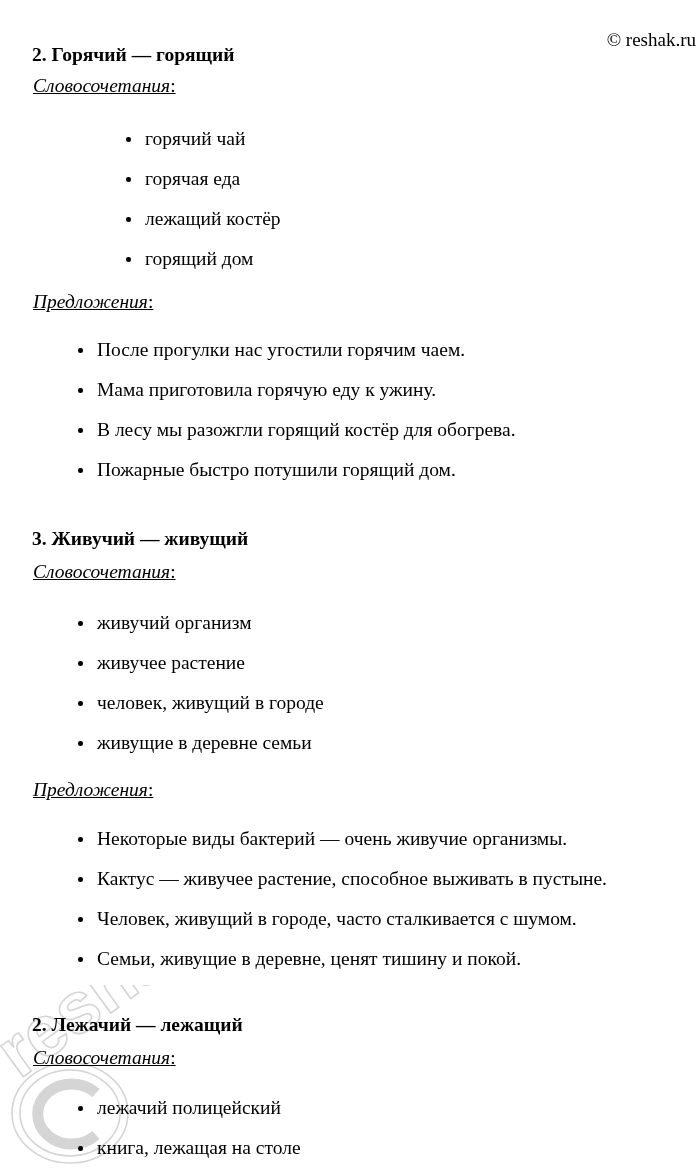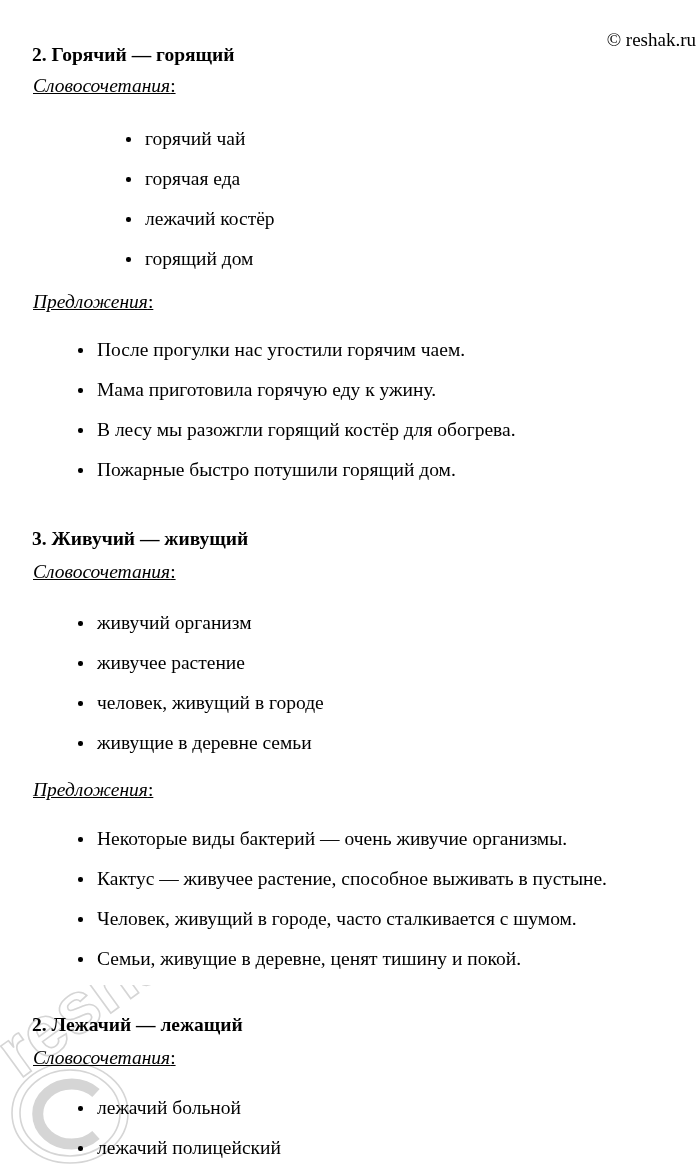--- a/index.html
+++ b/index.html
@@ -136,21 +136,21 @@
 
   <h2 class="section-heading" id="heading-2">2. Горячий — горящий</h2>
 
   <div class="sub-label" id="label-2-phrases">
     <span>Словосочетания</span><span class="colon">:</span>
   </div>
 
   <ul class="bullet-list" id="list-2-phrases">
     <li><span>горячий чай</span></li>
     <li><span>горячая еда</span></li>
-    <li><span>лежачий костёр</span></li>
+    <li><span>лежащий костёр</span></li>
     <li><span>горящий дом</span></li>
   </ul>
 
   <div class="sub-label" id="label-2-sents">
     <span>Предложения</span><span class="colon">:</span>
   </div>
 
   <ul class="bullet-list" id="list-2-sents">
     <li><span>После прогулки нас угостили горячим чаем.</span></li>
     <li><span>Мама приготовила горячую еду к ужину.</span></li>
@@ -182,18 +182,17 @@
     <li><span>Семьи, живущие в деревне, ценят тишину и покой.</span></li>
   </ul>
 
   <h2 class="section-heading" id="heading-4">2. Лежачий — лежащий</h2>
 
   <div class="sub-label" id="label-4-phrases">
     <span>Словосочетания</span><span class="colon">:</span>
   </div>
 
   <ul class="bullet-list" id="list-4-phrases">
-    <li><span>лежачий больной</span></li>
     <li><span>лежачий полицейский</span></li>
     <li><span>книга, лежащая на столе</span></li>
   </ul>
 
 </div>
 
 </body></html>

